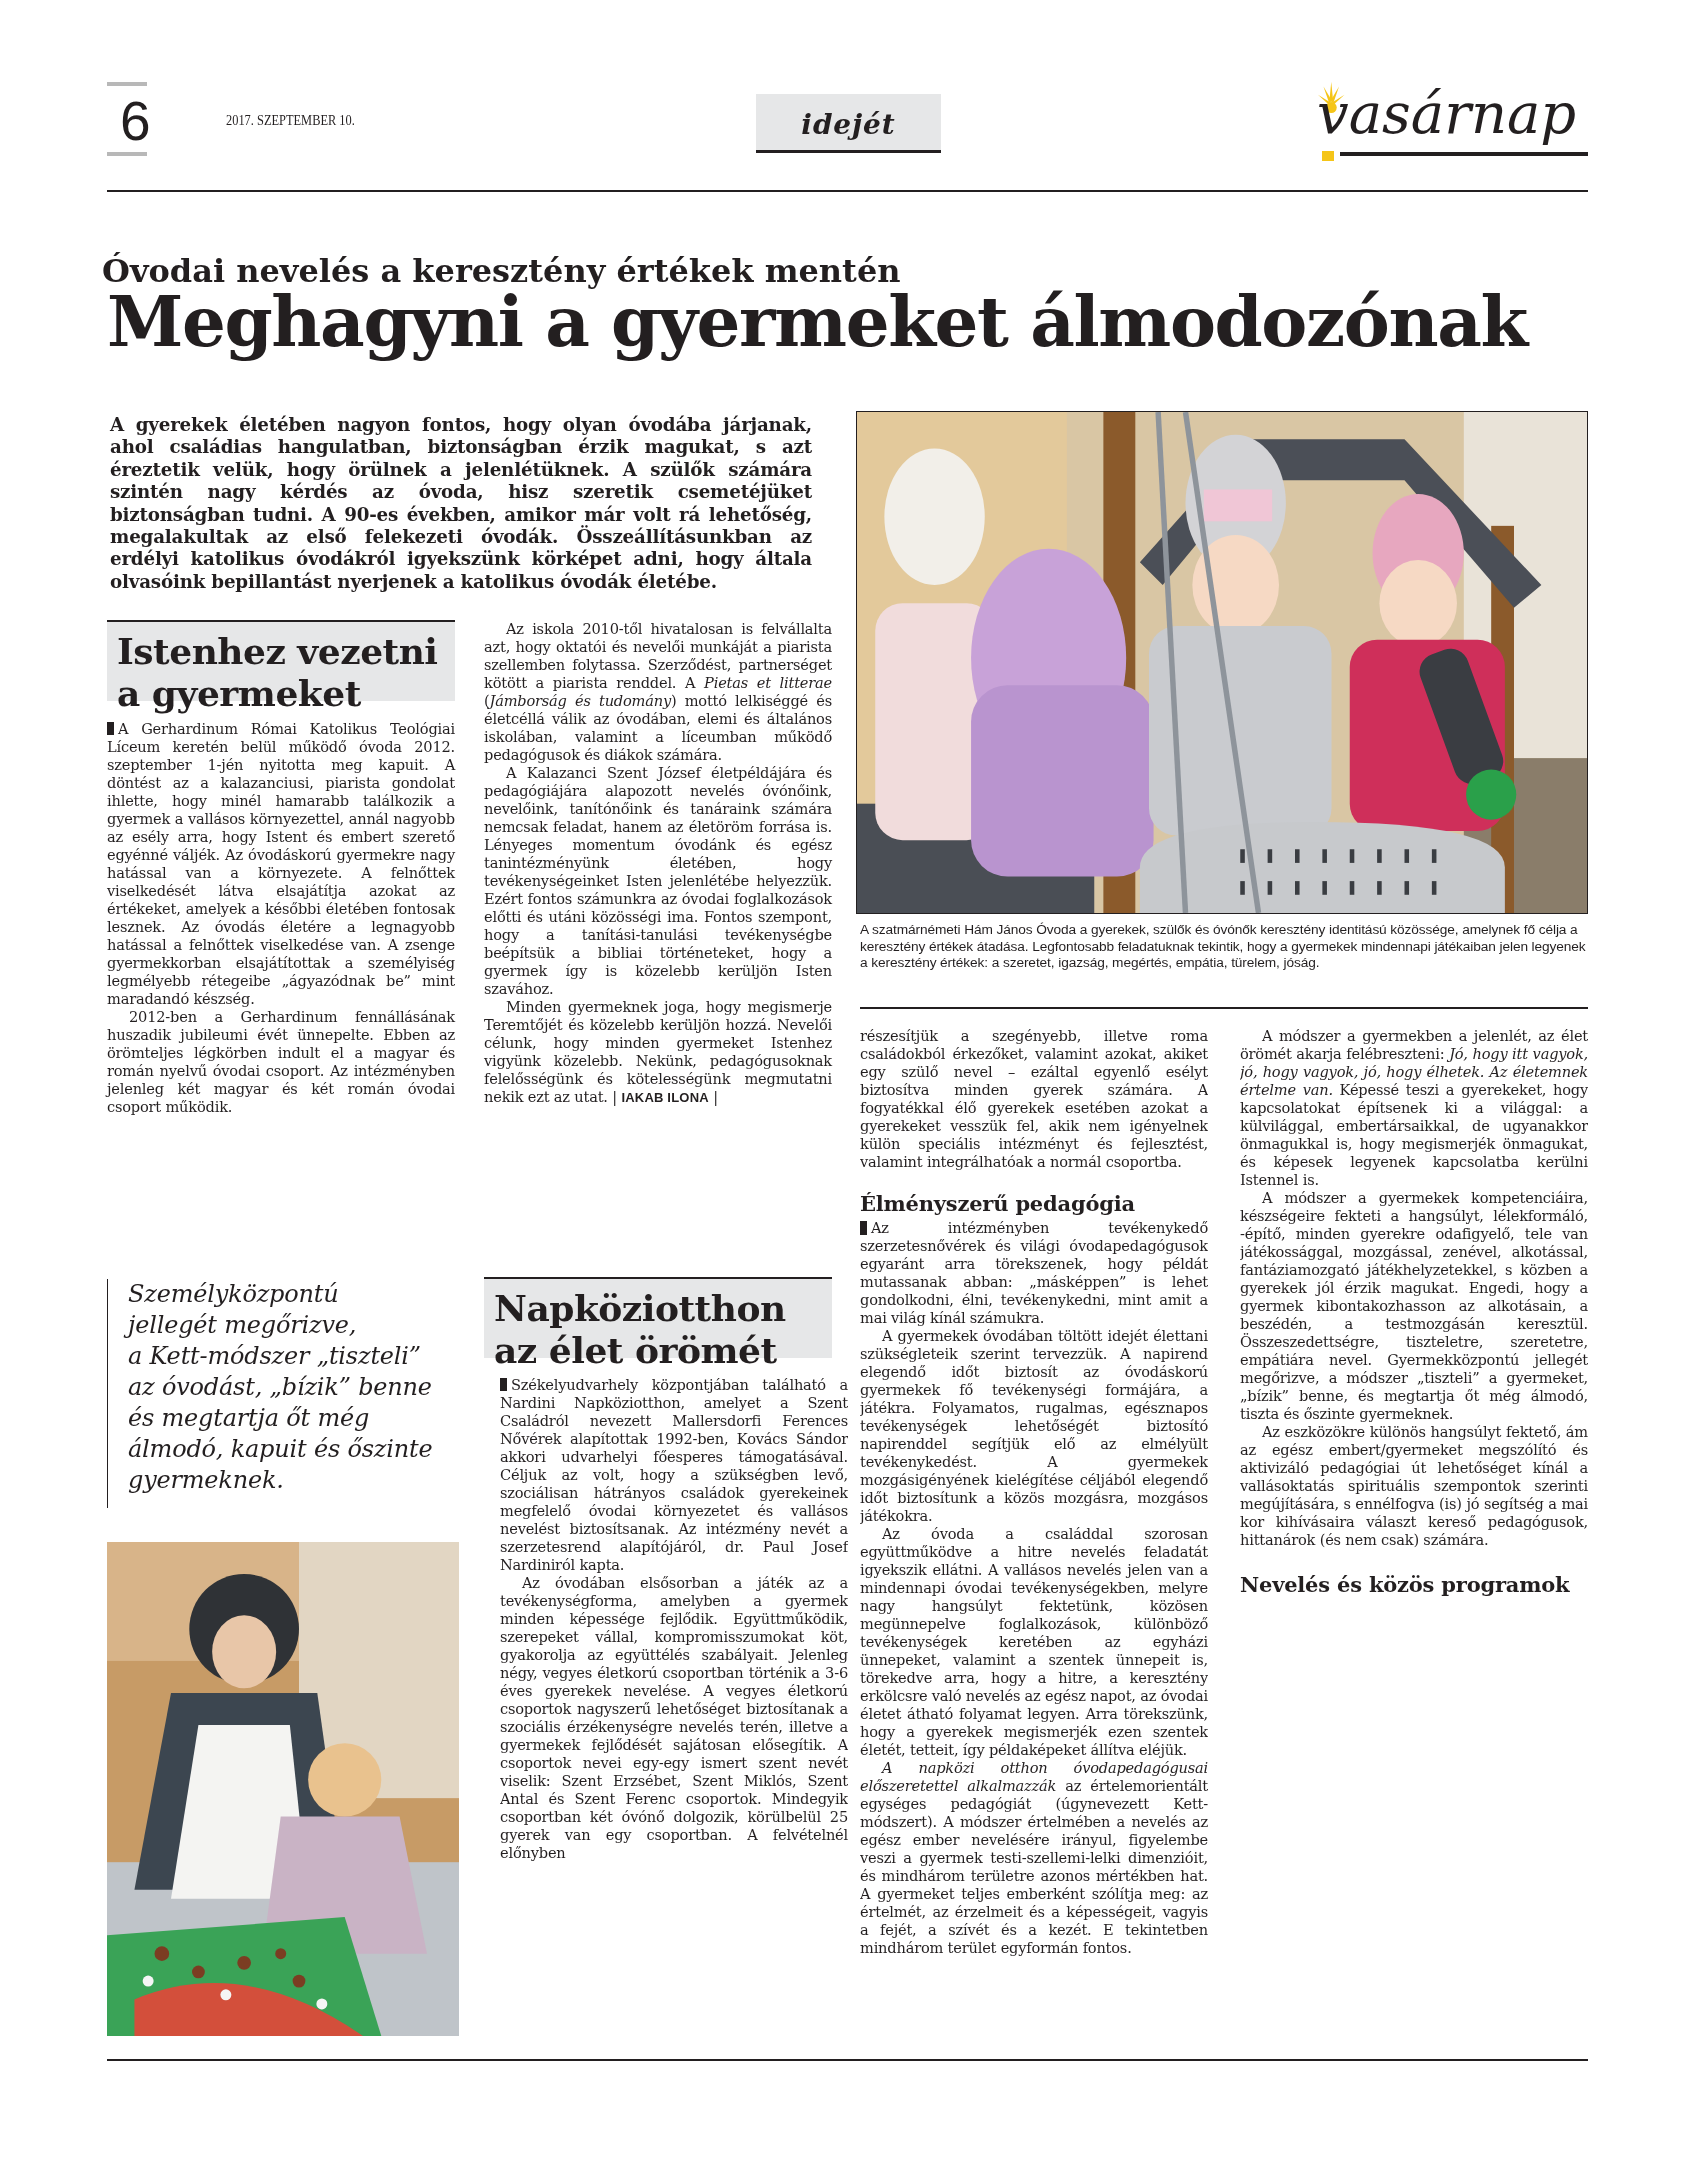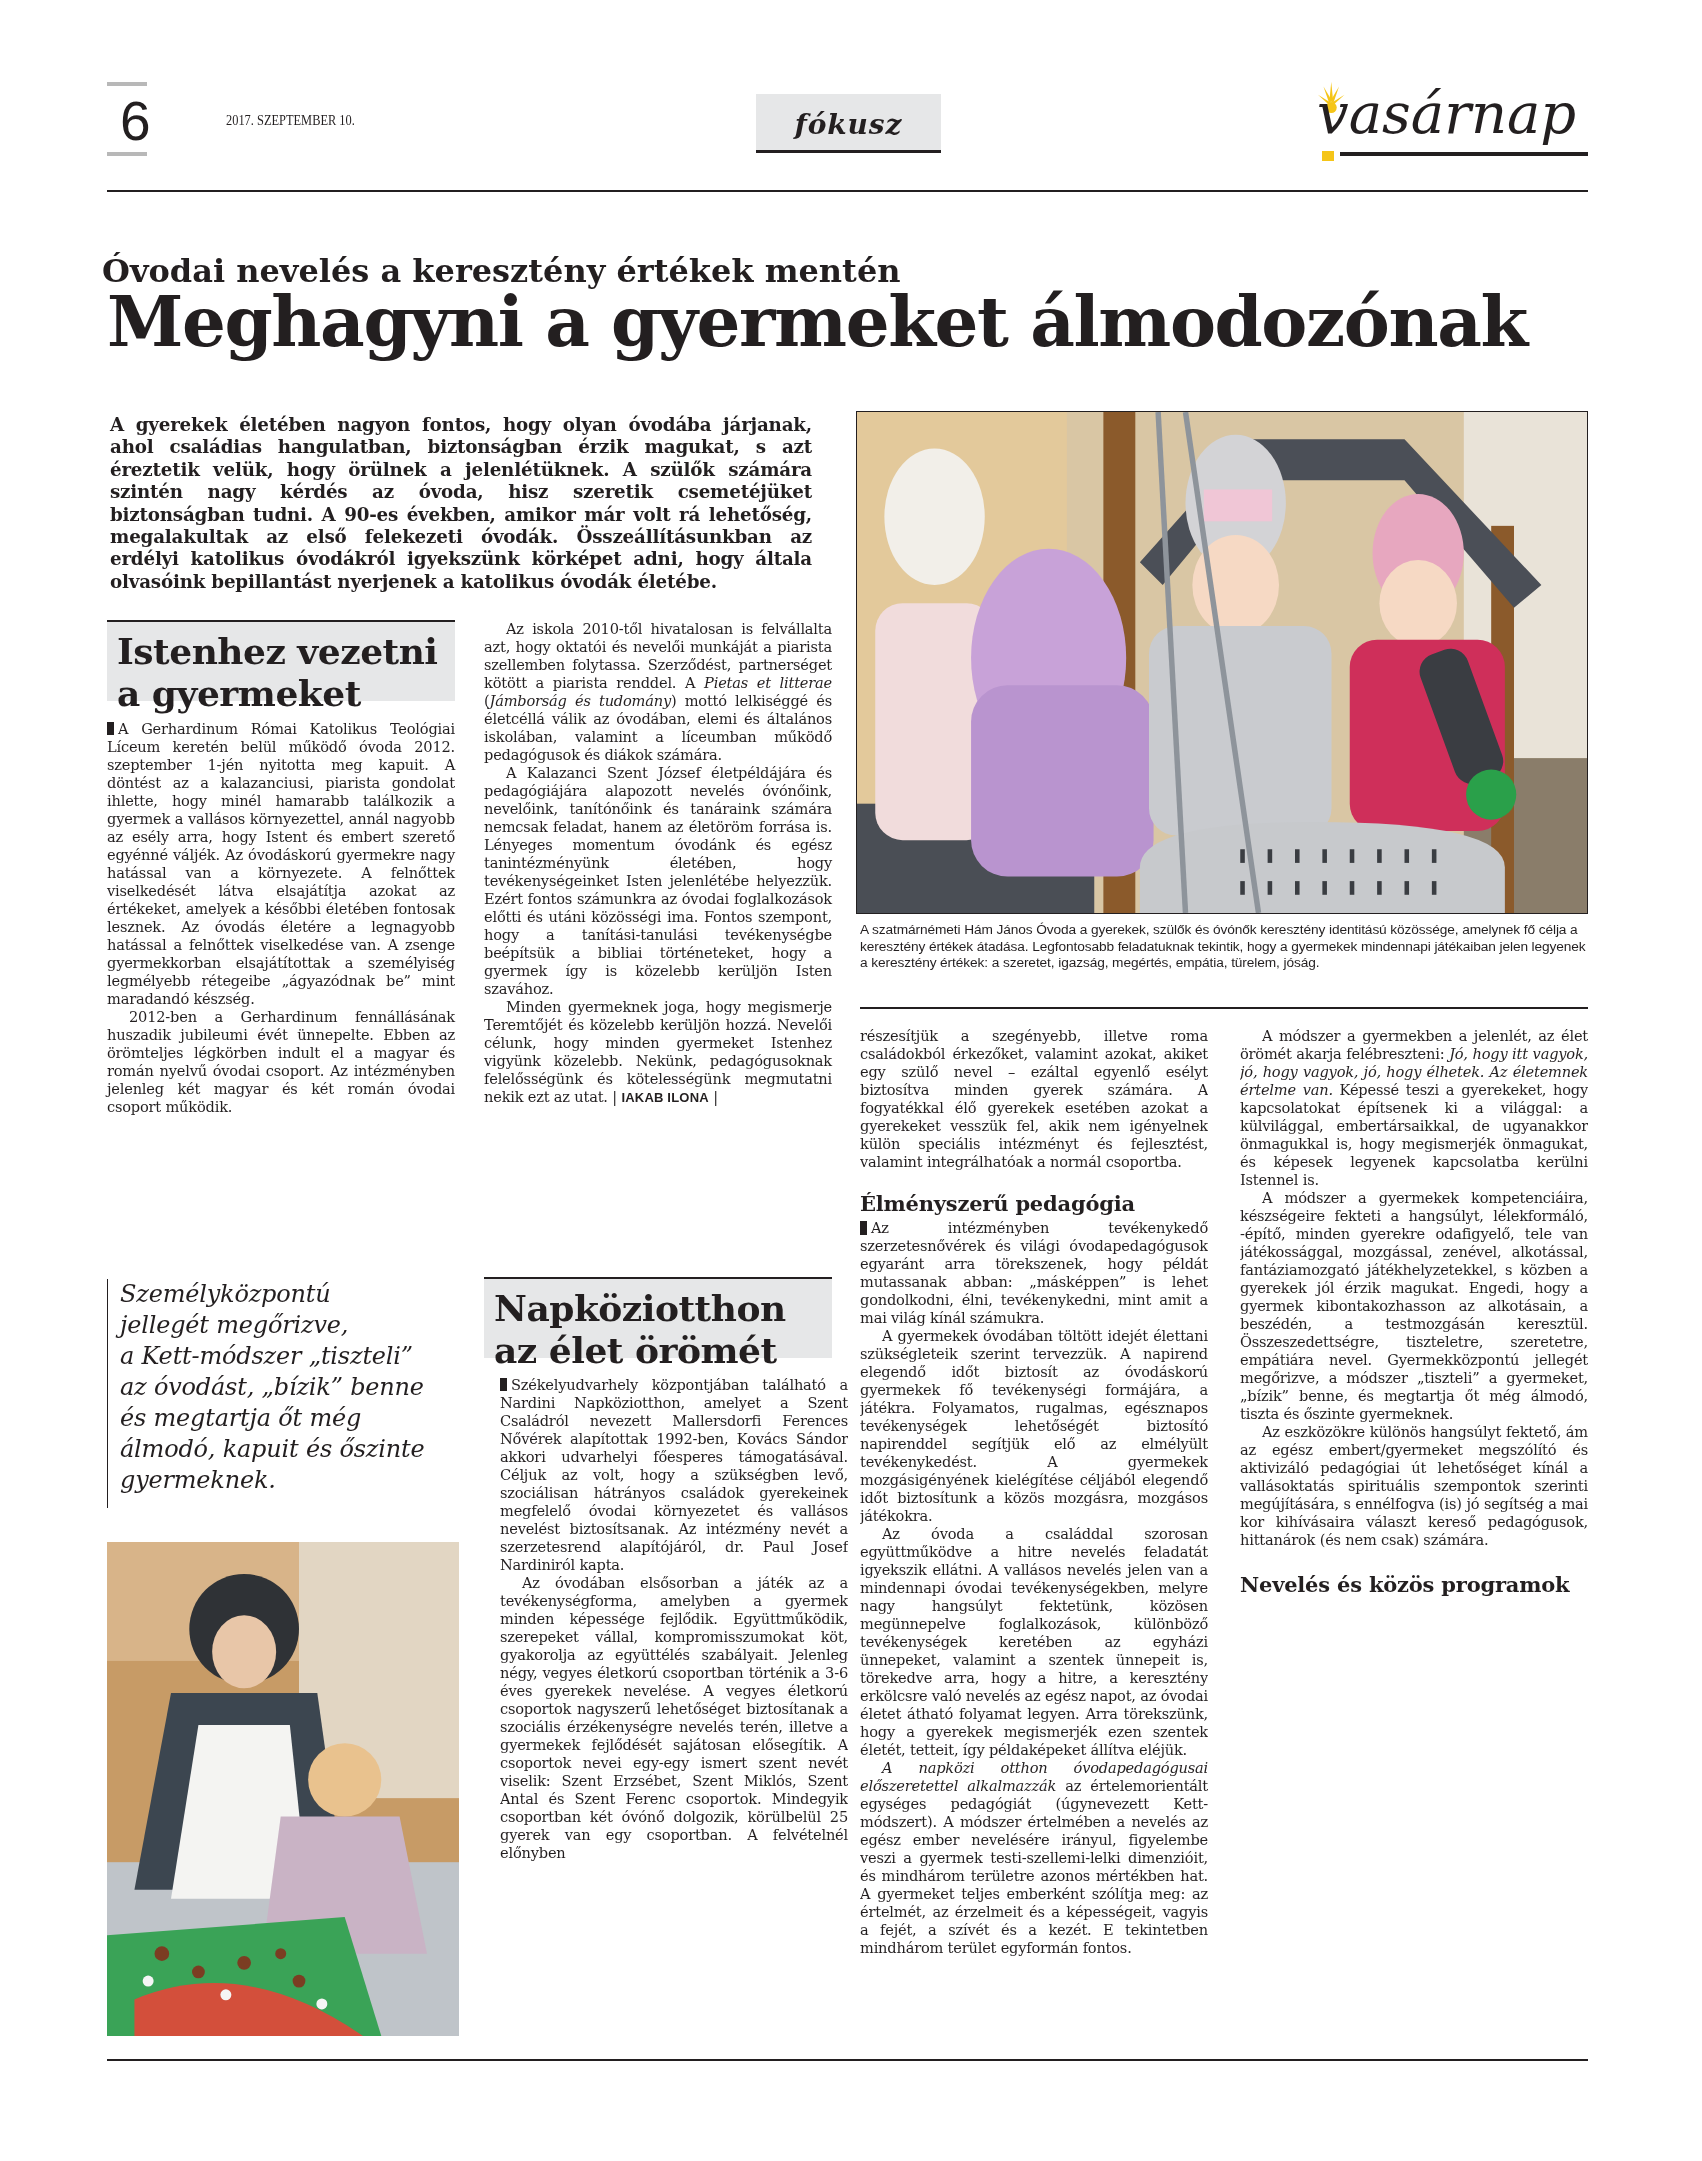--- a/index.html
+++ b/index.html
@@ -34,35 +34,35 @@
   .subhead-box { background: #e6e7e8; border-top: 2.7px solid #231f20; box-sizing: border-box; padding: 8.2px 10px; }
   .subhead-box div { font-family: "DejaVu Serif", serif; font-weight: bold; font-size: 36px; line-height: 42px; letter-spacing: -0.5px; }
 
   .col { font-family: "DejaVu Serif", serif; font-size: 14.6px; line-height: 18px; text-align: justify; letter-spacing: -0.2px; }
   .col p { margin: 0; text-indent: 22px; }
   .col p.first { text-indent: 0; }
   .bullet { display: inline-block; width: 7.3px; height: 13.7px; background: #231f20; vertical-align: -1.4px; margin-right: 3.7px; }
   .byline { font-family: "Liberation Sans", sans-serif; font-weight: bold; font-size: 13px; letter-spacing: 0.2px; }
   .inline-head { font-family: "DejaVu Serif", serif; font-weight: bold; font-size: 21px; margin: 0 0 6.4px 0; letter-spacing: -0.2px; }
 
-  .pullquote { border-left: 1.8px solid #231f20; padding-left: 12px; box-sizing: border-box; }
+  .pullquote { border-left: 1.8px solid #231f20; padding-left: 20px; box-sizing: border-box; }
   .pullquote div { font-family: "DejaVu Serif", serif; font-style: italic; font-size: 24px; line-height: 31px; letter-spacing: -0.2px; }
 
   .bottom-rule { height: 1.8px; background: #231f20; }
 </style>
 </head>
 <body>
 
 <div class="abs page-no-bar" style="left:107px;top:82px;"></div>
 <div class="abs page-no" style="left:120px;top:94px;">6</div>
 <div class="abs page-no-bar" style="left:107px;top:152px;"></div>
 <div class="abs date" style="left:226px;top:112px;">2017. SZEPTEMBER 10.</div>
 
 <div class="abs section-tag" style="left:756px;top:94px;">
-  <span>fókusz</span>
+  <span>idejét</span>
 </div>
 
 <div class="abs" style="left:1318px;top:82px;width:26.5px;height:32px;">
   <svg width="26.5" height="32" viewBox="0 0 58 70">
     <g fill="#f5c518">
       <polygon points="29,0 33,40 25,40"></polygon>
       <polygon points="12,10 31,42 24,45"></polygon>
       <polygon points="46,10 34,45 27,42"></polygon>
       <polygon points="0,28 29,46 24,50"></polygon>
       <polygon points="58,28 34,50 29,46"></polygon>

